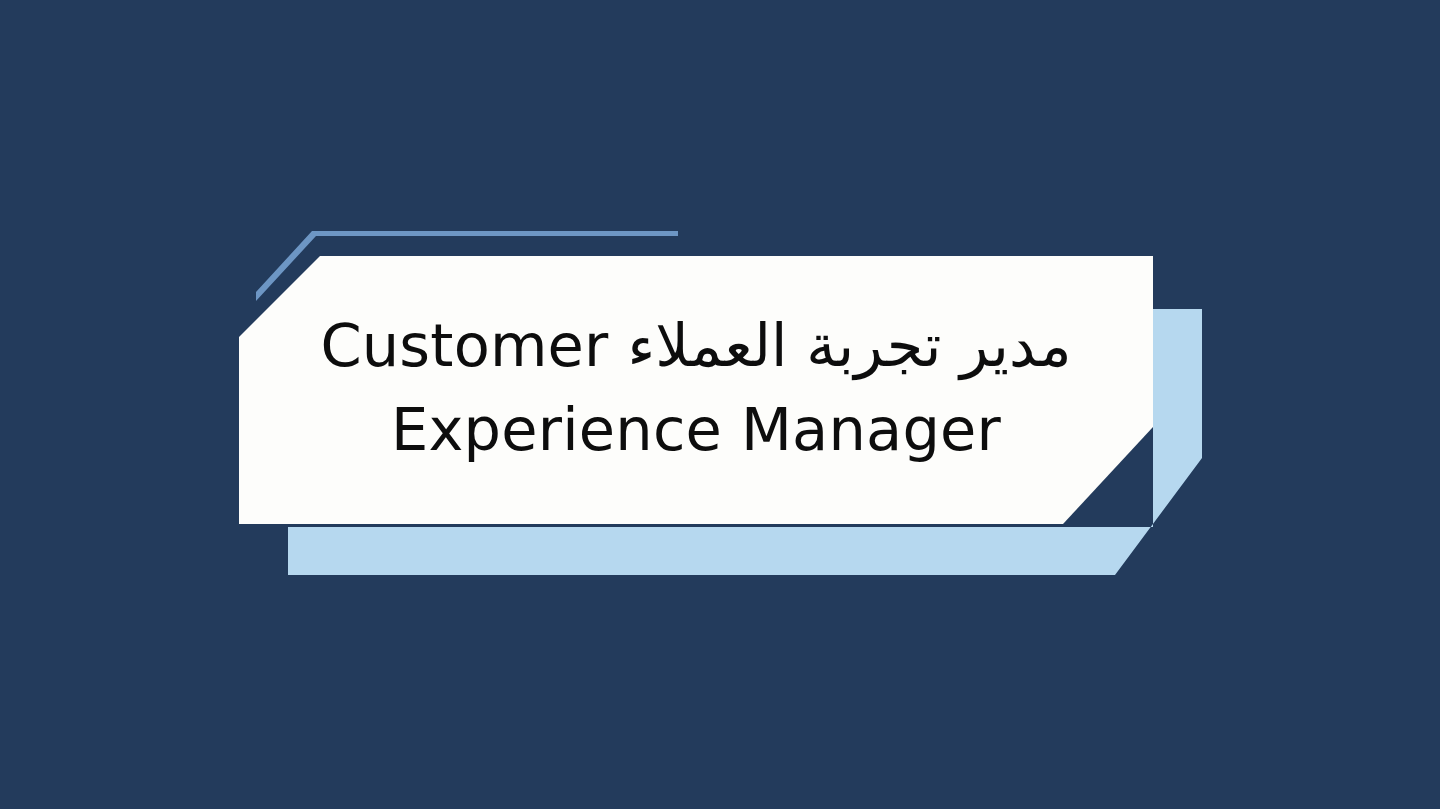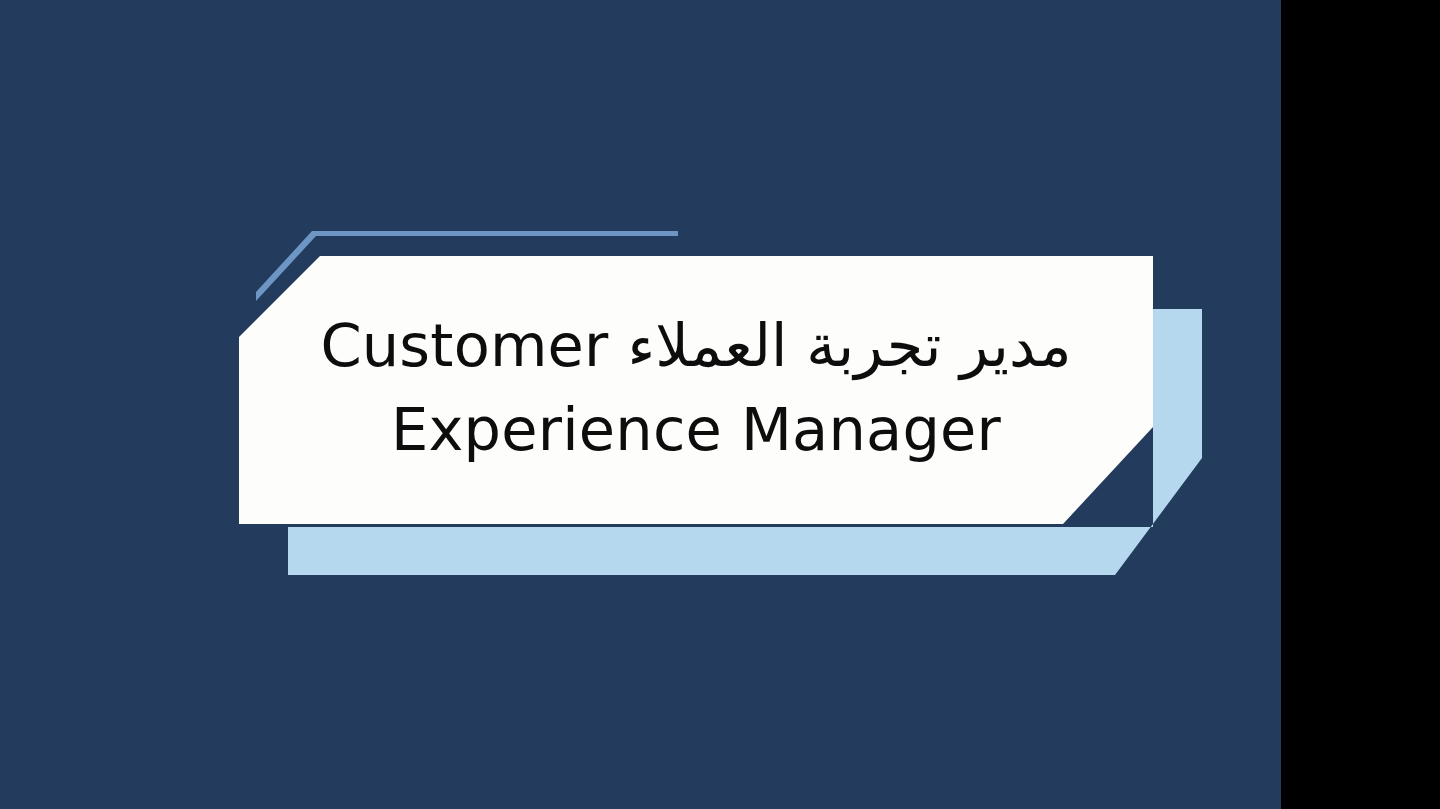--- a/index.html
+++ b/index.html
@@ -8,21 +8,21 @@
     padding: 0;
     background: #000;
   }
   body {
     font-family: "DejaVu Sans", "Liberation Sans", sans-serif;
   }
 
   
   #slide {
     position: relative;
-    width: 1281px;
+    width: 1440px;
     height: 809px;
     overflow: hidden;
     background: #233b5c;
   }
 
   
   #accent-line {
     position: absolute;
     left: 0;
     top: 0;

